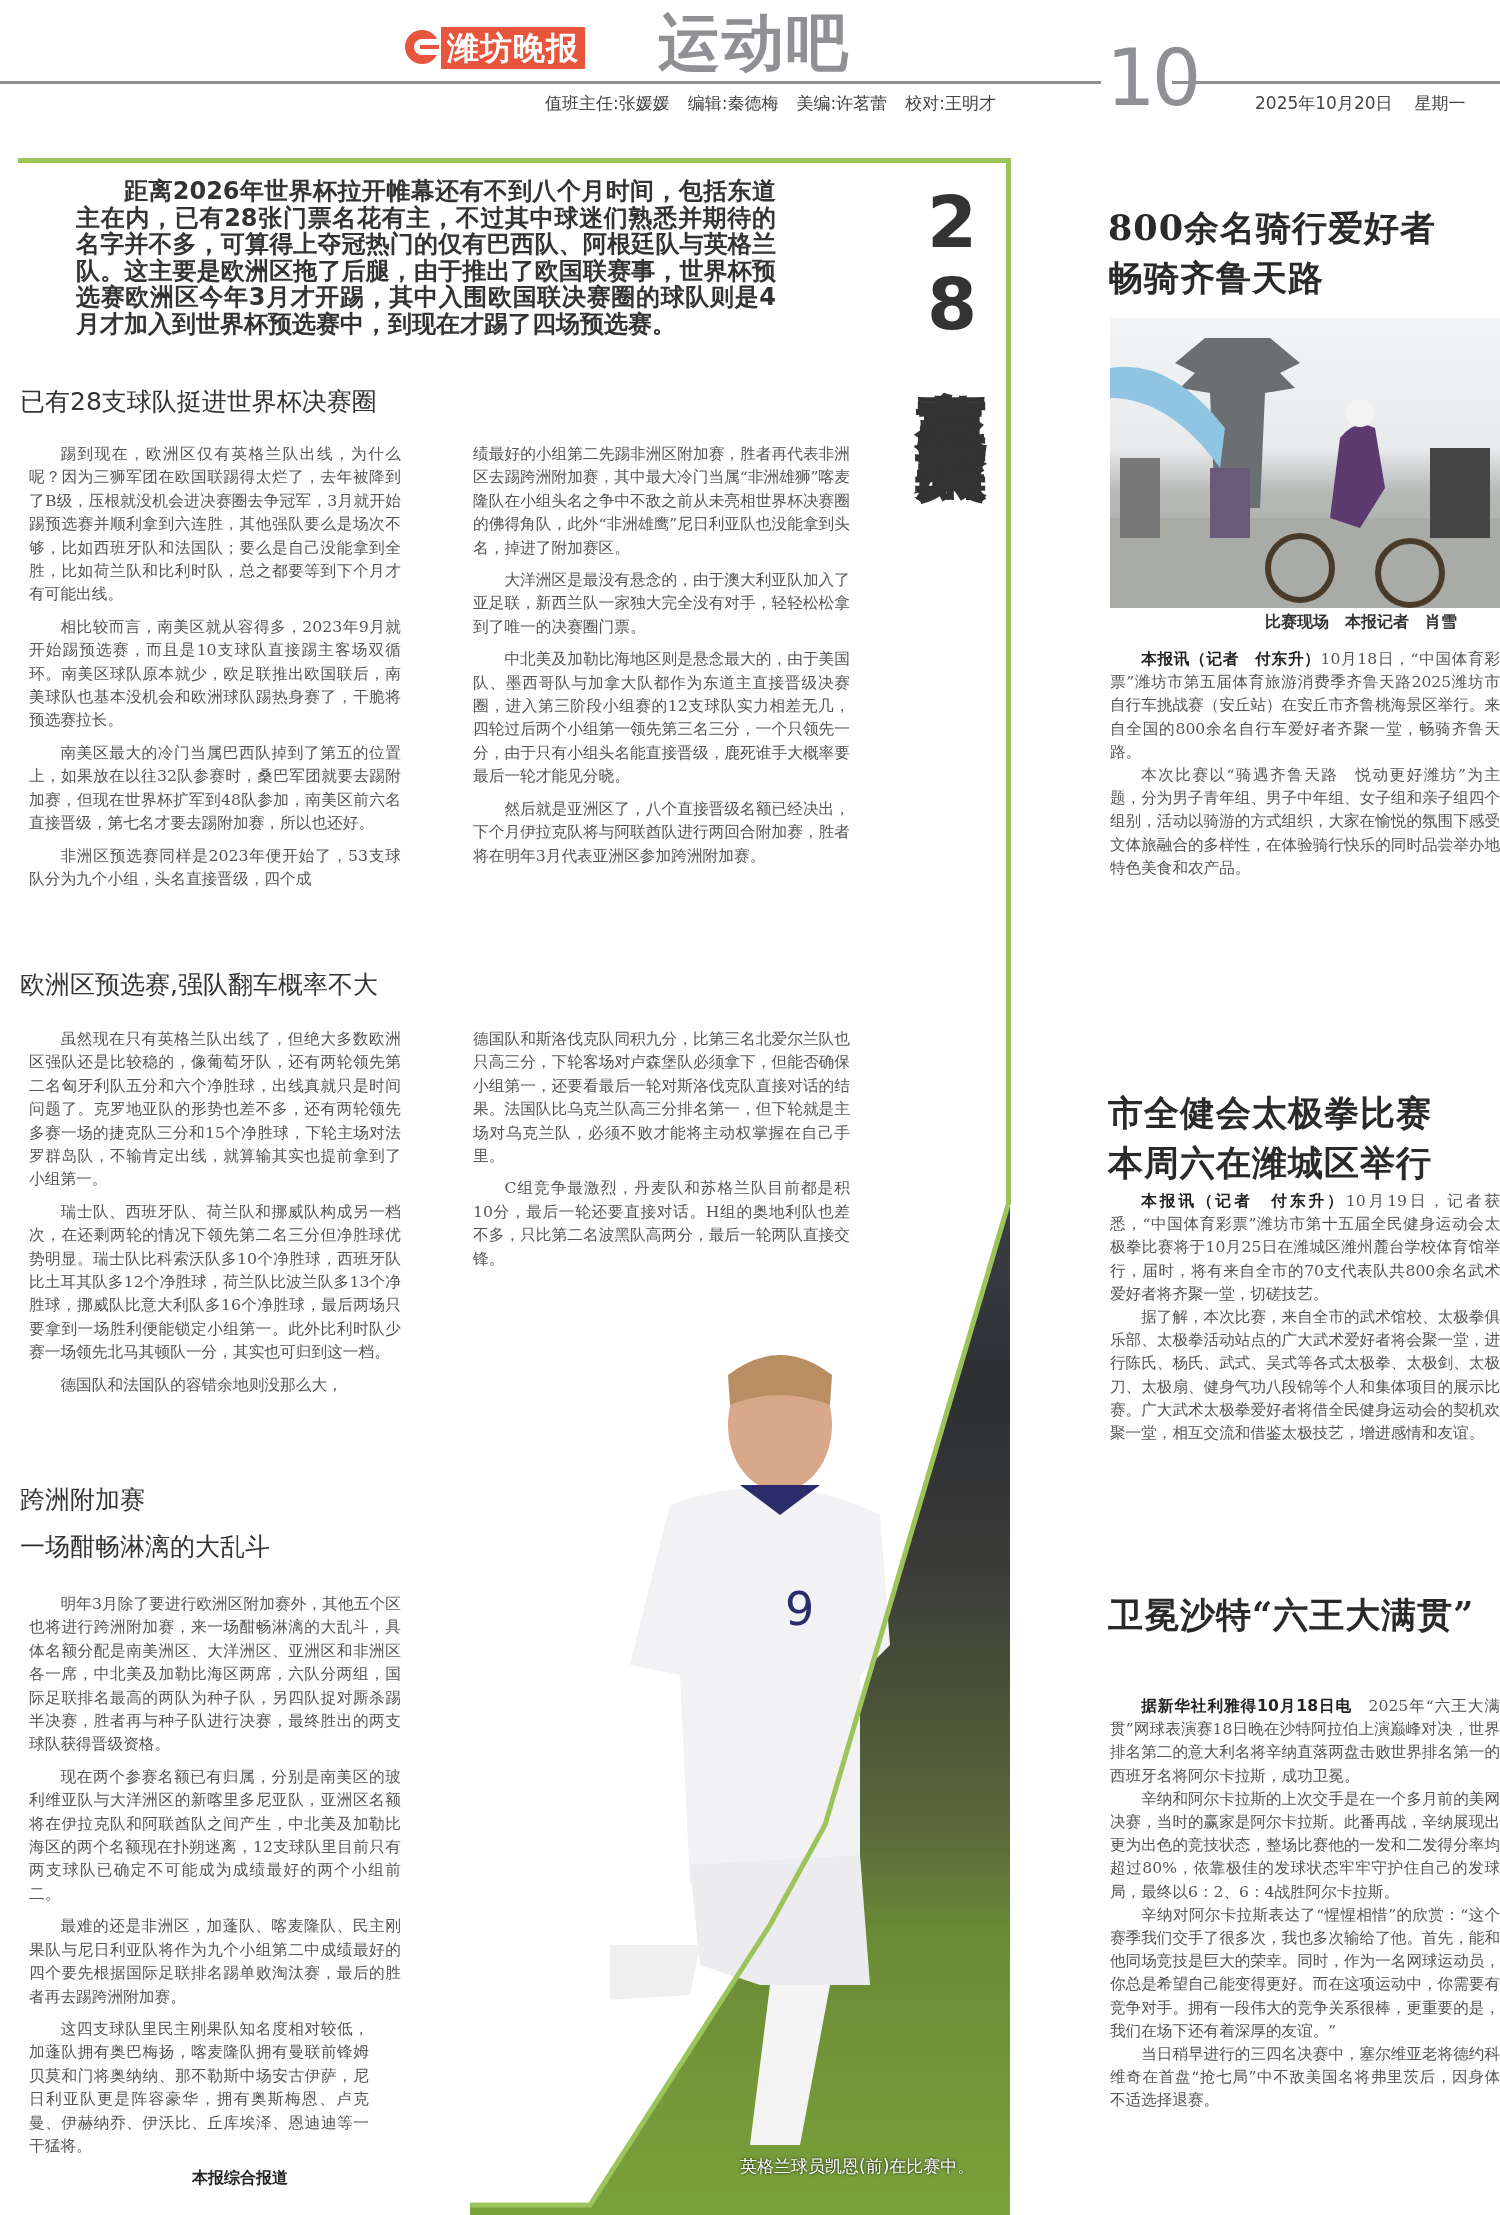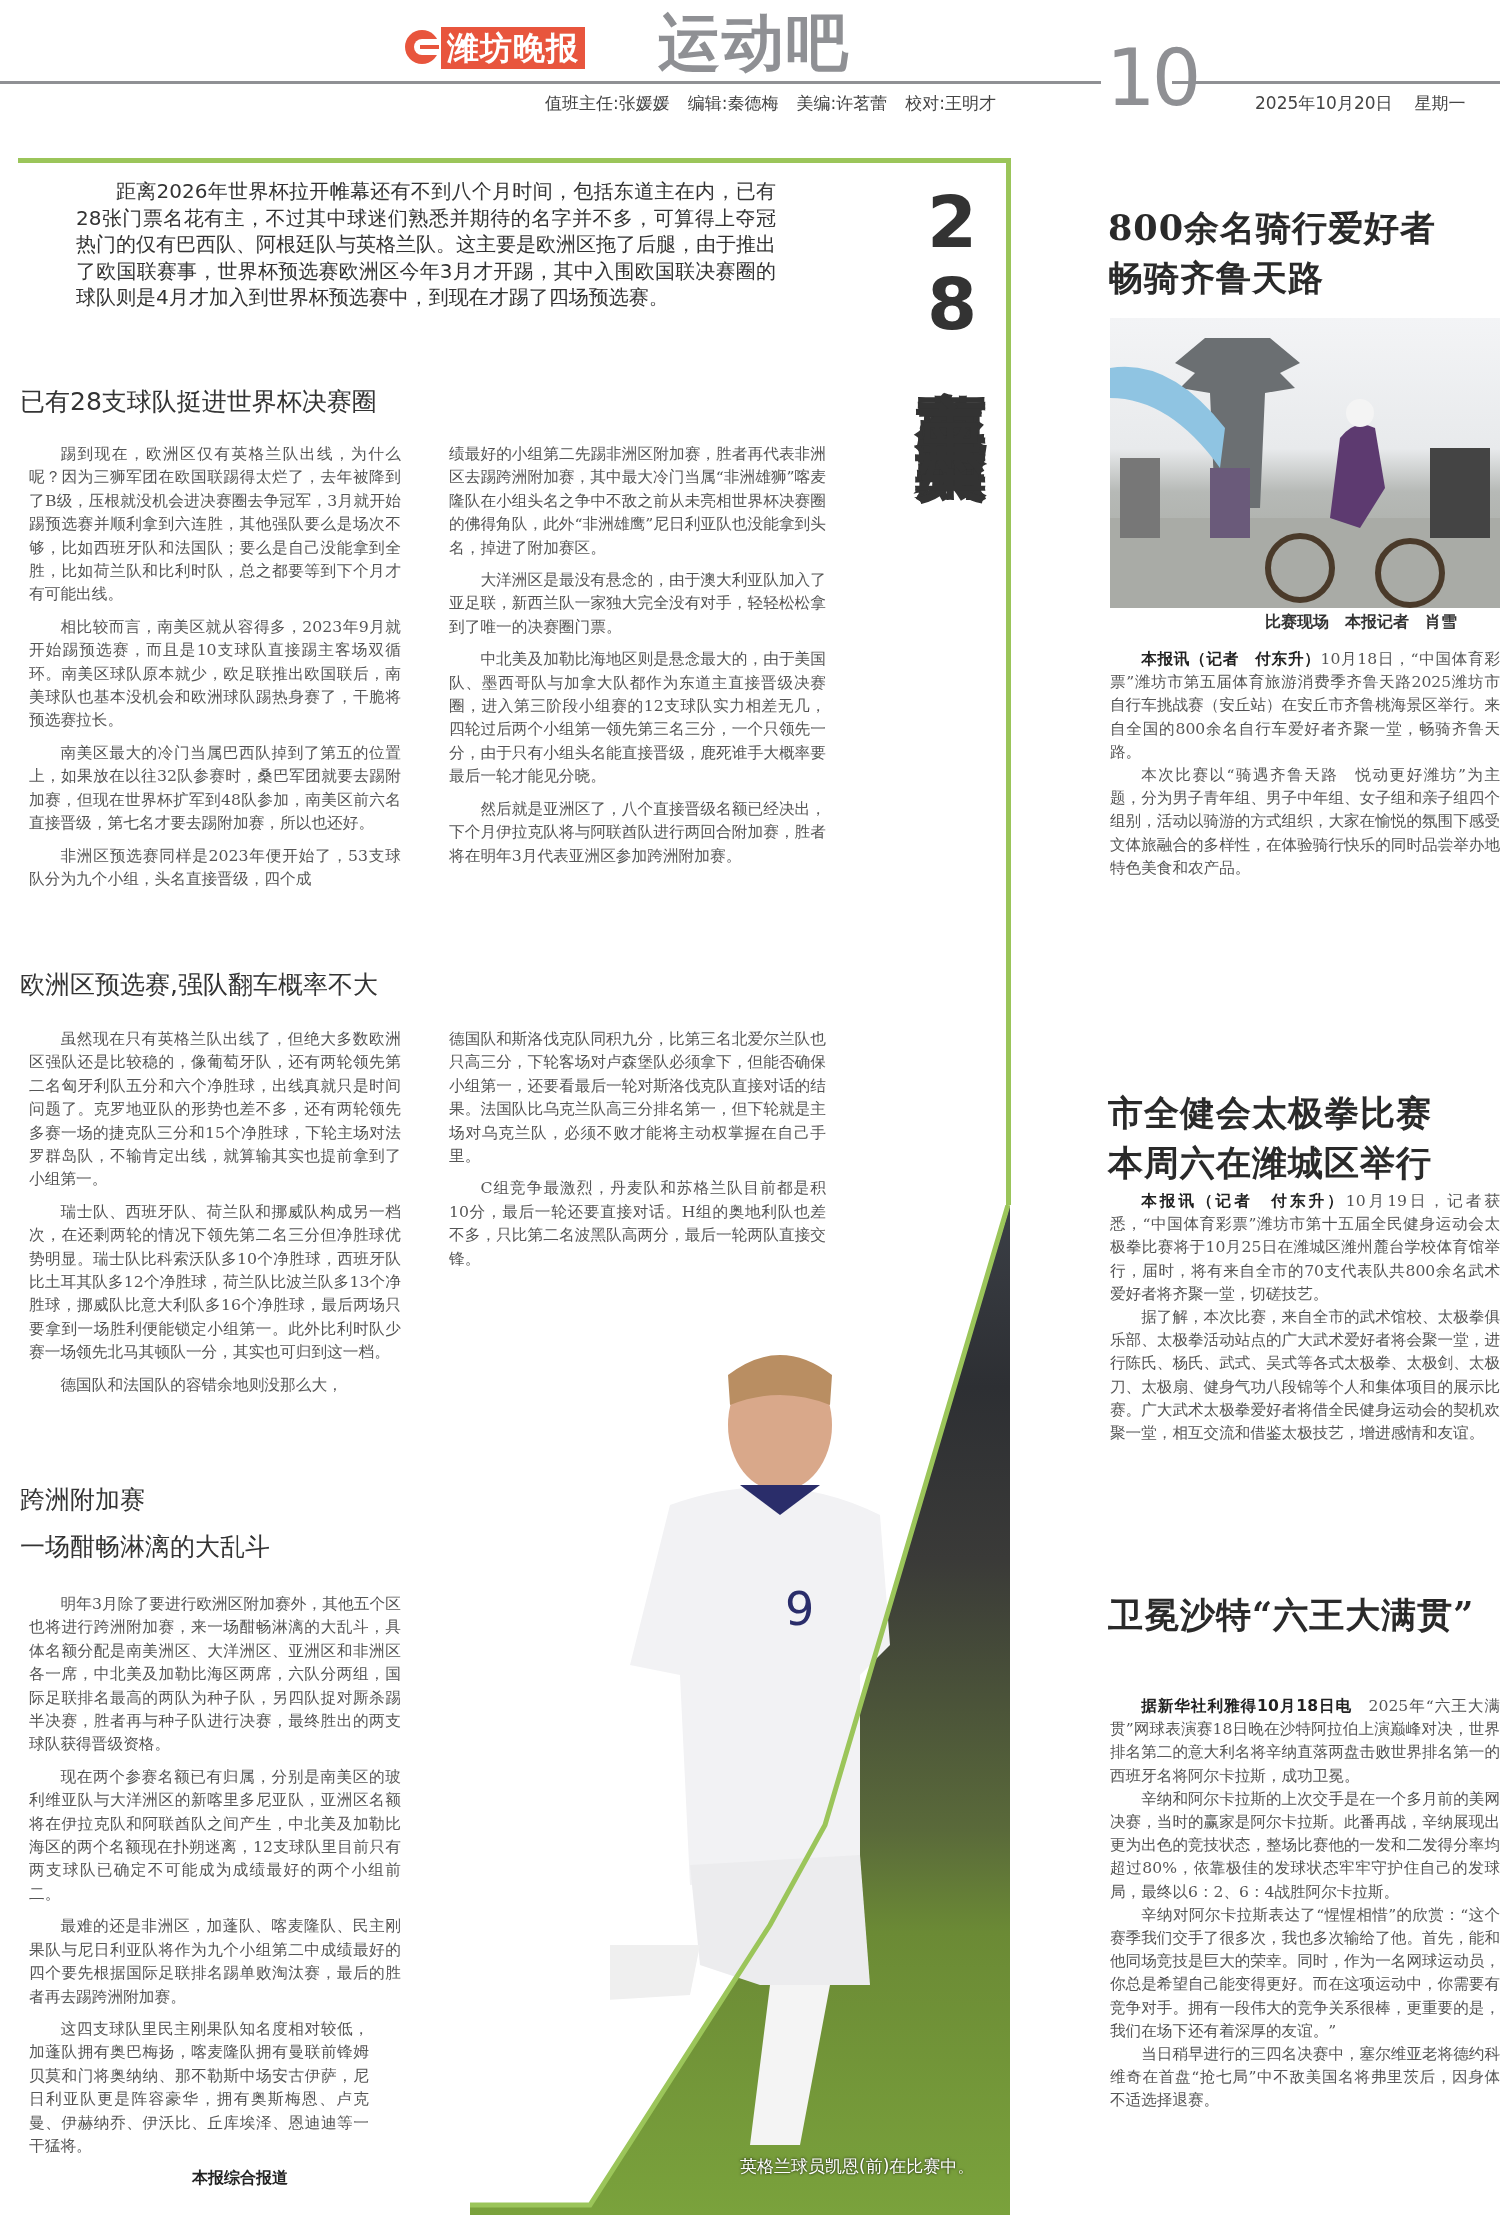--- a/index.html
+++ b/index.html
@@ -17,28 +17,28 @@
   .mast-line-r { left:1172px; top:81px; width:328px; height:3px; background:#8f9094; }
   .page-num { left:1106px; top:34px; font-family:"DejaVu Sans",sans-serif; font-size:78px; line-height:88px; color:#8f9094; letter-spacing:-4px; }
   .credits { left:545px; top:92px; font-size:17px; color:#444; font-family:"DejaVu Sans",sans-serif; word-spacing:4px; }
   .credits span { margin-right:18px; }
   .date { left:1255px; top:92px; font-size:17px; color:#444; font-family:"DejaVu Sans",sans-serif; }
   .date span { margin-right:22px; }
   
   .g-top { left:18px; top:158px; width:992px; height:5px; background:#9bc55a; }
   .g-right { left:1006px; top:158px; width:5px; height:1047px; background:#9bc55a; }
   
-  .lede { left:76px; top:178px; width:700px; font-family:"DejaVu Sans",sans-serif; font-weight:normal; font-size:20px; line-height:26.5px; color:#333; text-indent:2em; text-align:justify; }
+  .lede { left:76px; top:178px; width:700px; font-family:"DejaVu Sans",sans-serif; font-weight:bold; font-size:24px; line-height:26.5px; color:#333; text-indent:2em; text-align:justify; }
   
   .sub-h { font-family:"DejaVu Sans",sans-serif; font-size:25px; color:#333; left:20px; white-space:nowrap; }
   .col { font-size:15.7px; line-height:23.4px; color:#555; text-align:justify; }
   .col p { margin:9px; text-indent:2em; }
   .col p.cont { text-indent:0; }
   .col-a { left:20px; width:390px; }
-  .col-b { left:440px; width:395px; }
+  .col-b { left:464px; width:395px; }
   
   .vtitle { left:900px; top:180px; width:92px; font-family:"DejaVu Sans",sans-serif; font-weight:bold; font-size:72px; line-height:80px;
             color:#333; writing-mode:vertical-rl; text-orientation:upright; letter-spacing:-2px; }
   .vtitle .gap { display:inline-block; height:46px; }
   
   .photo { left:470px; top:1205px; width:540px; height:1010px; overflow:hidden; }
   .photo .bg { position:absolute; inset:0;
      background: linear-gradient(180deg,#3b3f46 0%,#2d2f33 18%,#3a3a38 35%,#5a6a3a 62%,#6b8a35 72%,#7aa23c 100%);
      clip-path: polygon(540px 0, 540px 1010px, 0 1010px, 0 1000px, 120px 1000px, 300px 720px, 355px 620px); }
   .photo .player { position:absolute; left:140px; top:140px; width:280px; height:820px; }

